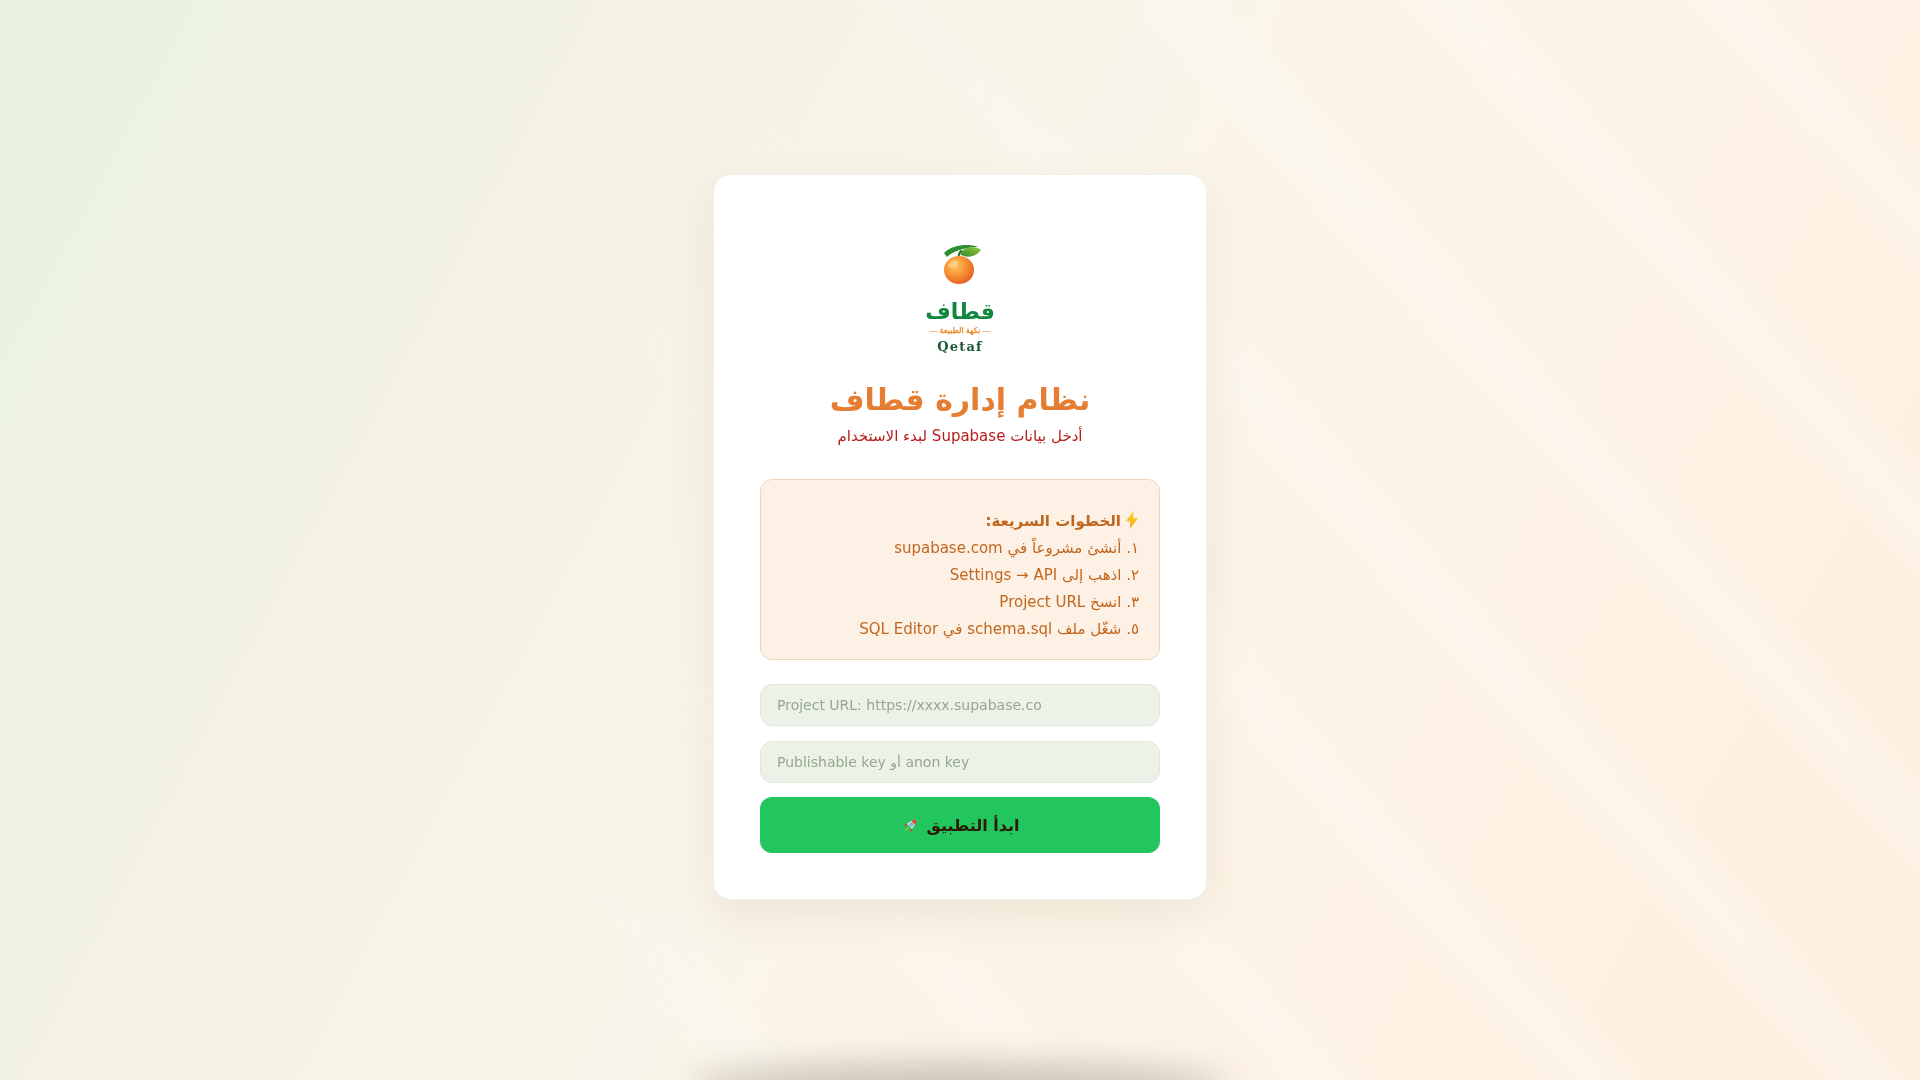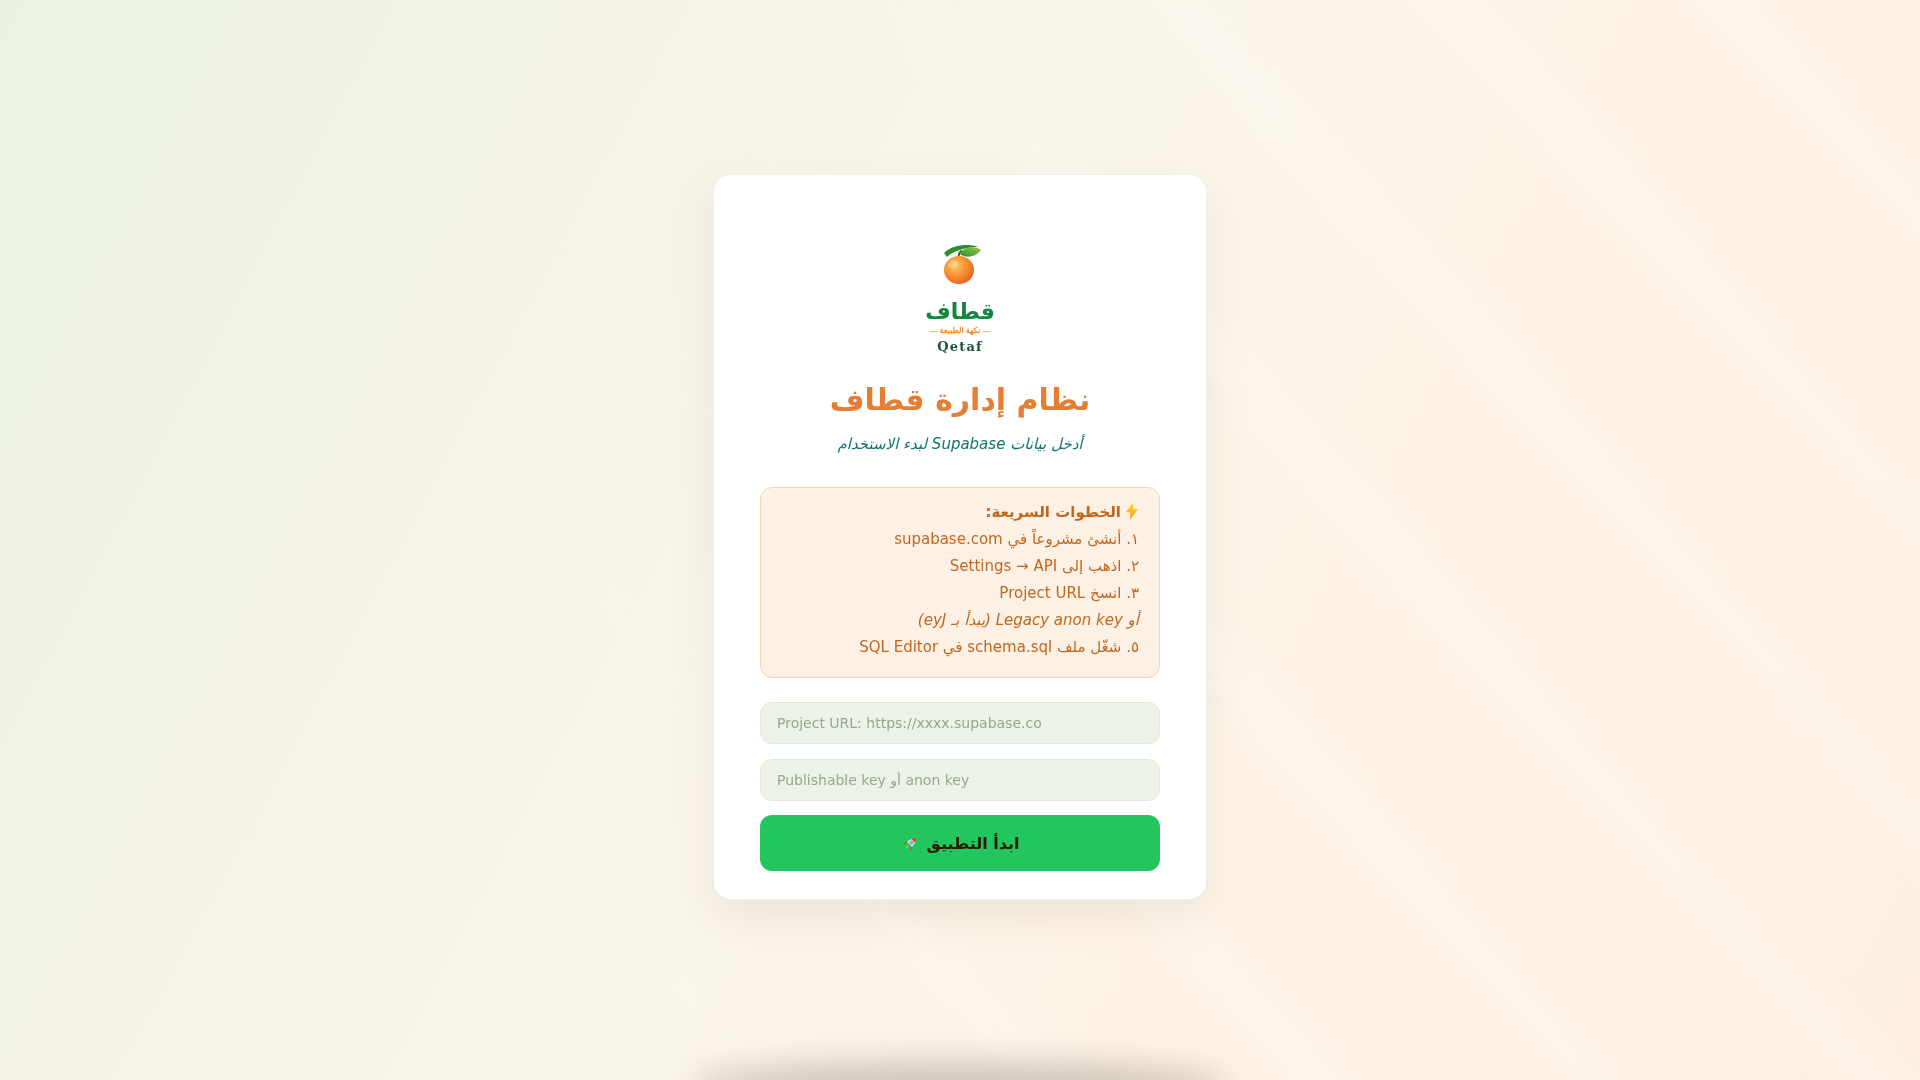--- a/index.html
+++ b/index.html
@@ -34,26 +34,26 @@
   }
   
   .logo { padding-top:68px; }
   .logo svg.fruit { display:block; margin:0 auto; }
   .brand-ar { font-size:22px; line-height:24px; font-weight:bold; color:#12873f; margin-top:15px; }
   .brand-tag { font-size:8px;  line-height:10px; font-weight:bold; color:#ec8a2f; margin-top:2px;font-family:Liberation Serif, serif; }
   .brand-en { font-family:"DejaVu Serif", serif; font-size:13px; line-height:15px; font-weight:bold;
               color:#1c5632; letter-spacing:1.2px; margin-top:3px; }
   
   .title { font-size:30px; line-height:36px; font-weight:bold; color:#e57e33; margin-top:28px; }
-  .subtitle { font-size:15px; line-height:20px; color:#0f766e; margin-top:16px;font-style:italic; }
+  .subtitle { font-size:15px; line-height:20px; color:#b91c1c; margin-top:8px; }
   
   .steps {
     margin-top:33px; text-align:right; direction:rtl;
     background:#fdf1e6; border:1px solid #f3d5b5; border-radius:12px;
-    padding:11px 20px 16px; color:#c2661d; font-size:15px; line-height:27px;
+    padding:28px 20px 16px; color:#c2661d; font-size:15px; line-height:27px;
   }
   .steps-heading { font-weight:bold; }
   .steps-heading .bolt { vertical-align:-3px; margin-left:4px; }
   .step b { font-weight:normal; }
   .step.em { font-style:italic; }
   
   .field {
     display:block; width:100%; height:42px; margin-top:24px;
     background:#edf2e9; border:1px solid #e0e8da; border-radius:12px;
     padding:16px 16px; font-size:14px; color:#44523c; direction:ltr; text-align:left;
@@ -112,21 +112,20 @@
               <linearGradient id="bg1" x1="0" y1="0" x2="0" y2="1">
                 <stop offset="0%" stop-color="#ffd427"></stop>
                 <stop offset="100%" stop-color="#f7a41d"></stop>
               </linearGradient>
             </defs>
             <path d="M9.5 0 L1 11.5 h5 L5.5 20 L15 8 h-5.5 Z" fill="url(#bg1)"></path>
           </svg><b>الخطوات السريعة:</b></p>
       <p class="step"><span>١. أنشئ مشروعاً في </span><b>supabase.com</b><span></span></p>
       <p class="step"><span>٢. اذهب إلى </span><b></b><span>Settings → API</span></p>
       <p class="step"><span>٣. انسخ </span><b>Project URL</b><span></span></p>
-      <p class="step em"><span>أو Legacy anon key (يبدأ بـ eyJ)</span><b></b><span></span></p>
       <p class="step"><span>٥. شغّل ملف </span><b>schema.sql</b><span> في SQL Editor</span></p>
     </section>
 
     <input class="field" type="text" placeholder="Project URL: https://xxxx.supabase.co" style="">
     <input class="field" type="text" placeholder="Publishable key أو anon key" style="">
 
     <button class="start-btn">
       <span>ابدأ التطبيق</span>
       <svg class="rocket" width="19" height="19" viewBox="0 0 24 24">
         <g transform="rotate(45 12 12)">

